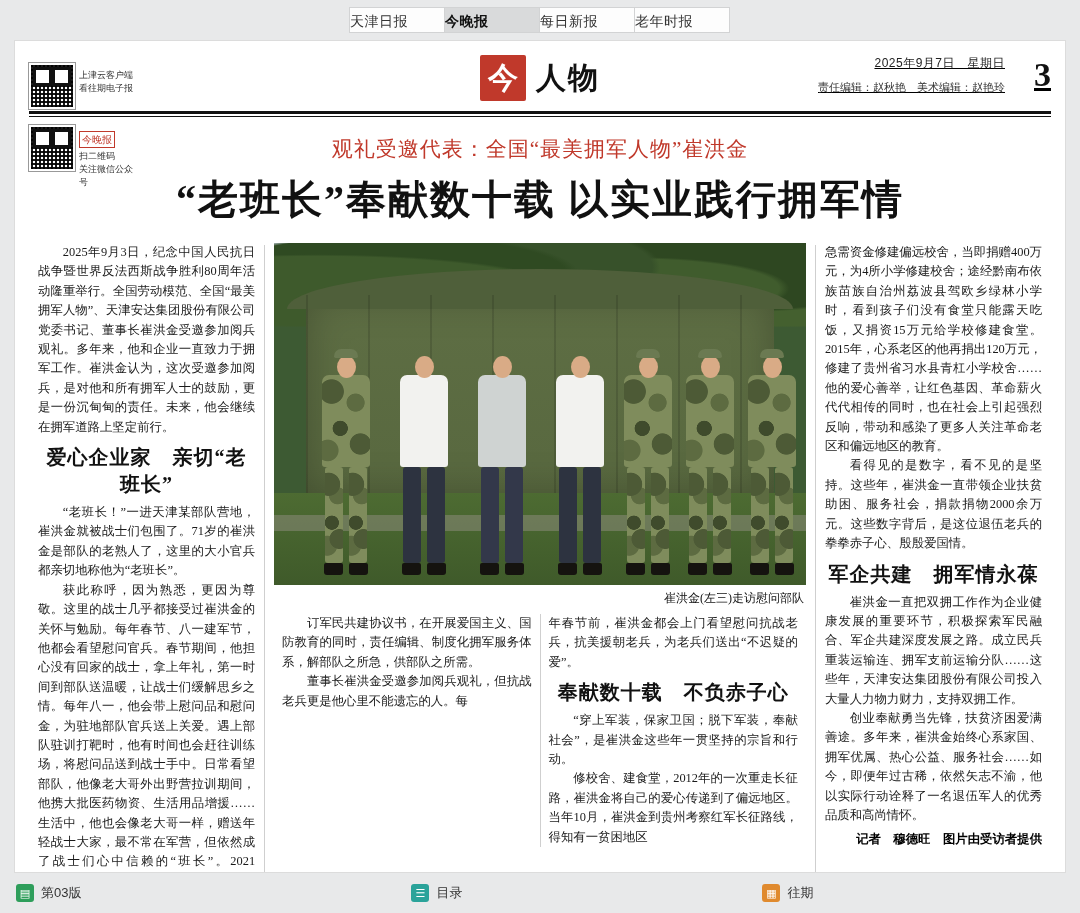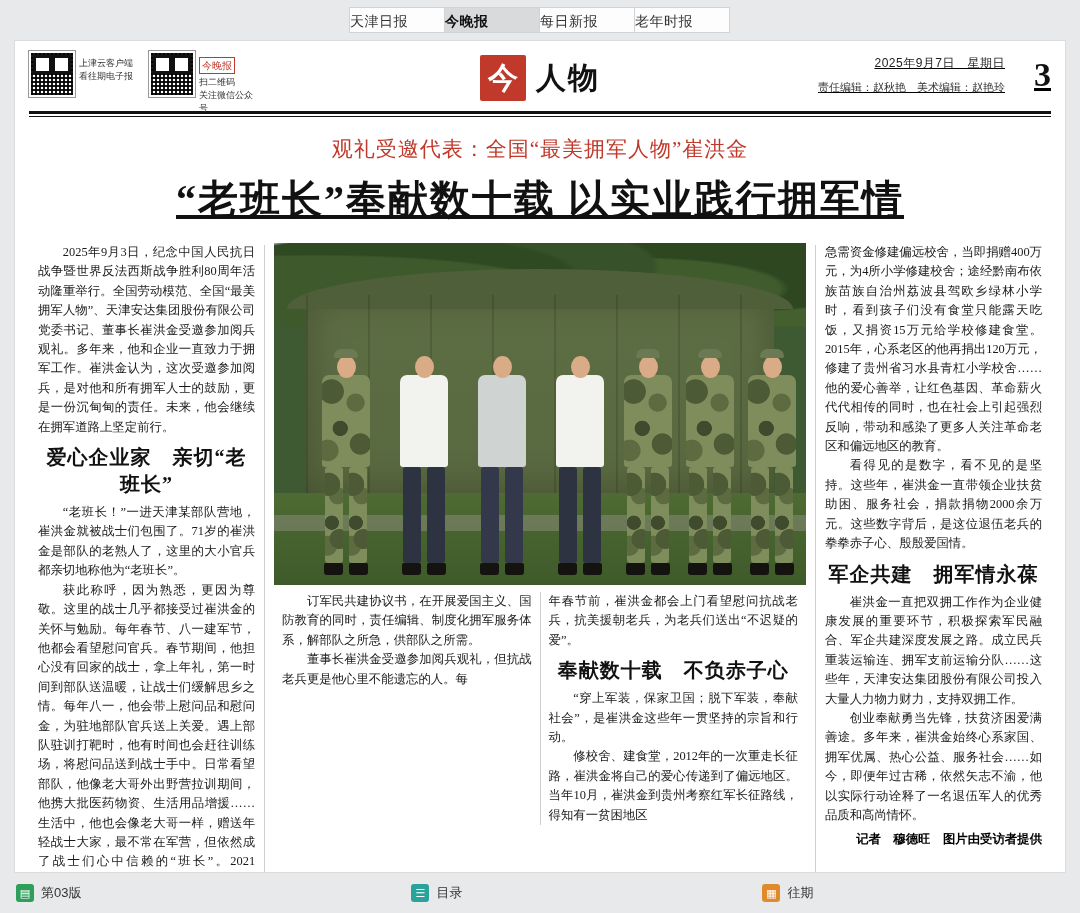--- a/index.html
+++ b/index.html
@@ -48,21 +48,21 @@
   }
 
   
   .masthead {
     position: relative;
     height: 68px;
     padding: 8px 14px 0 14px;
     display: flex;
     align-items: flex-start;
   }
-  .qr-group { display: flex; gap: 16px; margin-top: 2px; }
+  .qr-group { display: flex; gap: 16px; margin-top: 14px; flex-direction: column; }
   .qr-item { display: flex; gap: 4px; align-items: flex-start; }
   .qr {
     width: 46px; height: 46px;
     background:
       repeating-linear-gradient(90deg, #1a1a1a 0 2px, #fff 2px 4px),
       repeating-linear-gradient(0deg, #1a1a1a 0 2px, #fff 2px 4px);
     background-blend-mode: multiply;
     border: 2px solid #fff;
     outline: 1px solid #999;
     position: relative;
@@ -144,21 +144,20 @@
     letter-spacing: 1px;
     margin-bottom: 14px;
   }
   .headline {
     font-size: 40px;
     font-weight: bold;
     color: #111;
     font-family: "Liberation Serif", "DejaVu Serif", serif;
     letter-spacing: 2px;
     line-height: 1.15;
-    text-decoration: underline;
   }
 
   
   .body {
     display: flex;
     padding: 14px 14px 0 14px;
     gap: 0;
   }
   .col { width: 236px; padding: 0 9px; }
   .col.mid { width: 552px; padding: 0 9px; }
@@ -451,20 +450,21 @@
                 <i></i>
                 <i></i>
               </div>
               <div class="boots">
                 <i></i>
                 <i></i>
               </div>
           </div>
         </div>
       </div>
+      <div class="photo-caption">崔洪金(左三)走访慰问部队</div>
 
       <div class="mid-split">
         <div class="sub">
           <p class="txt indent">订军民共建协议书，在开展爱国主义、国防教育的同时，责任编辑、制度化拥军服务体系，解部队之所急，供部队之所需。</p>
           <p class="txt indent">董事长崔洪金受邀参加阅兵观礼，但抗战老兵更是他心里不能遗忘的人。每</p>
         </div>
         <div class="subrule"></div>
         <div class="sub">
           <p class="txt">年春节前，崔洪金都会上门看望慰问抗战老兵，抗美援朝老兵，为老兵们送出“不迟疑的爱”。</p>
           <h3 class="subhead">奉献数十载　不负赤子心</h3>

